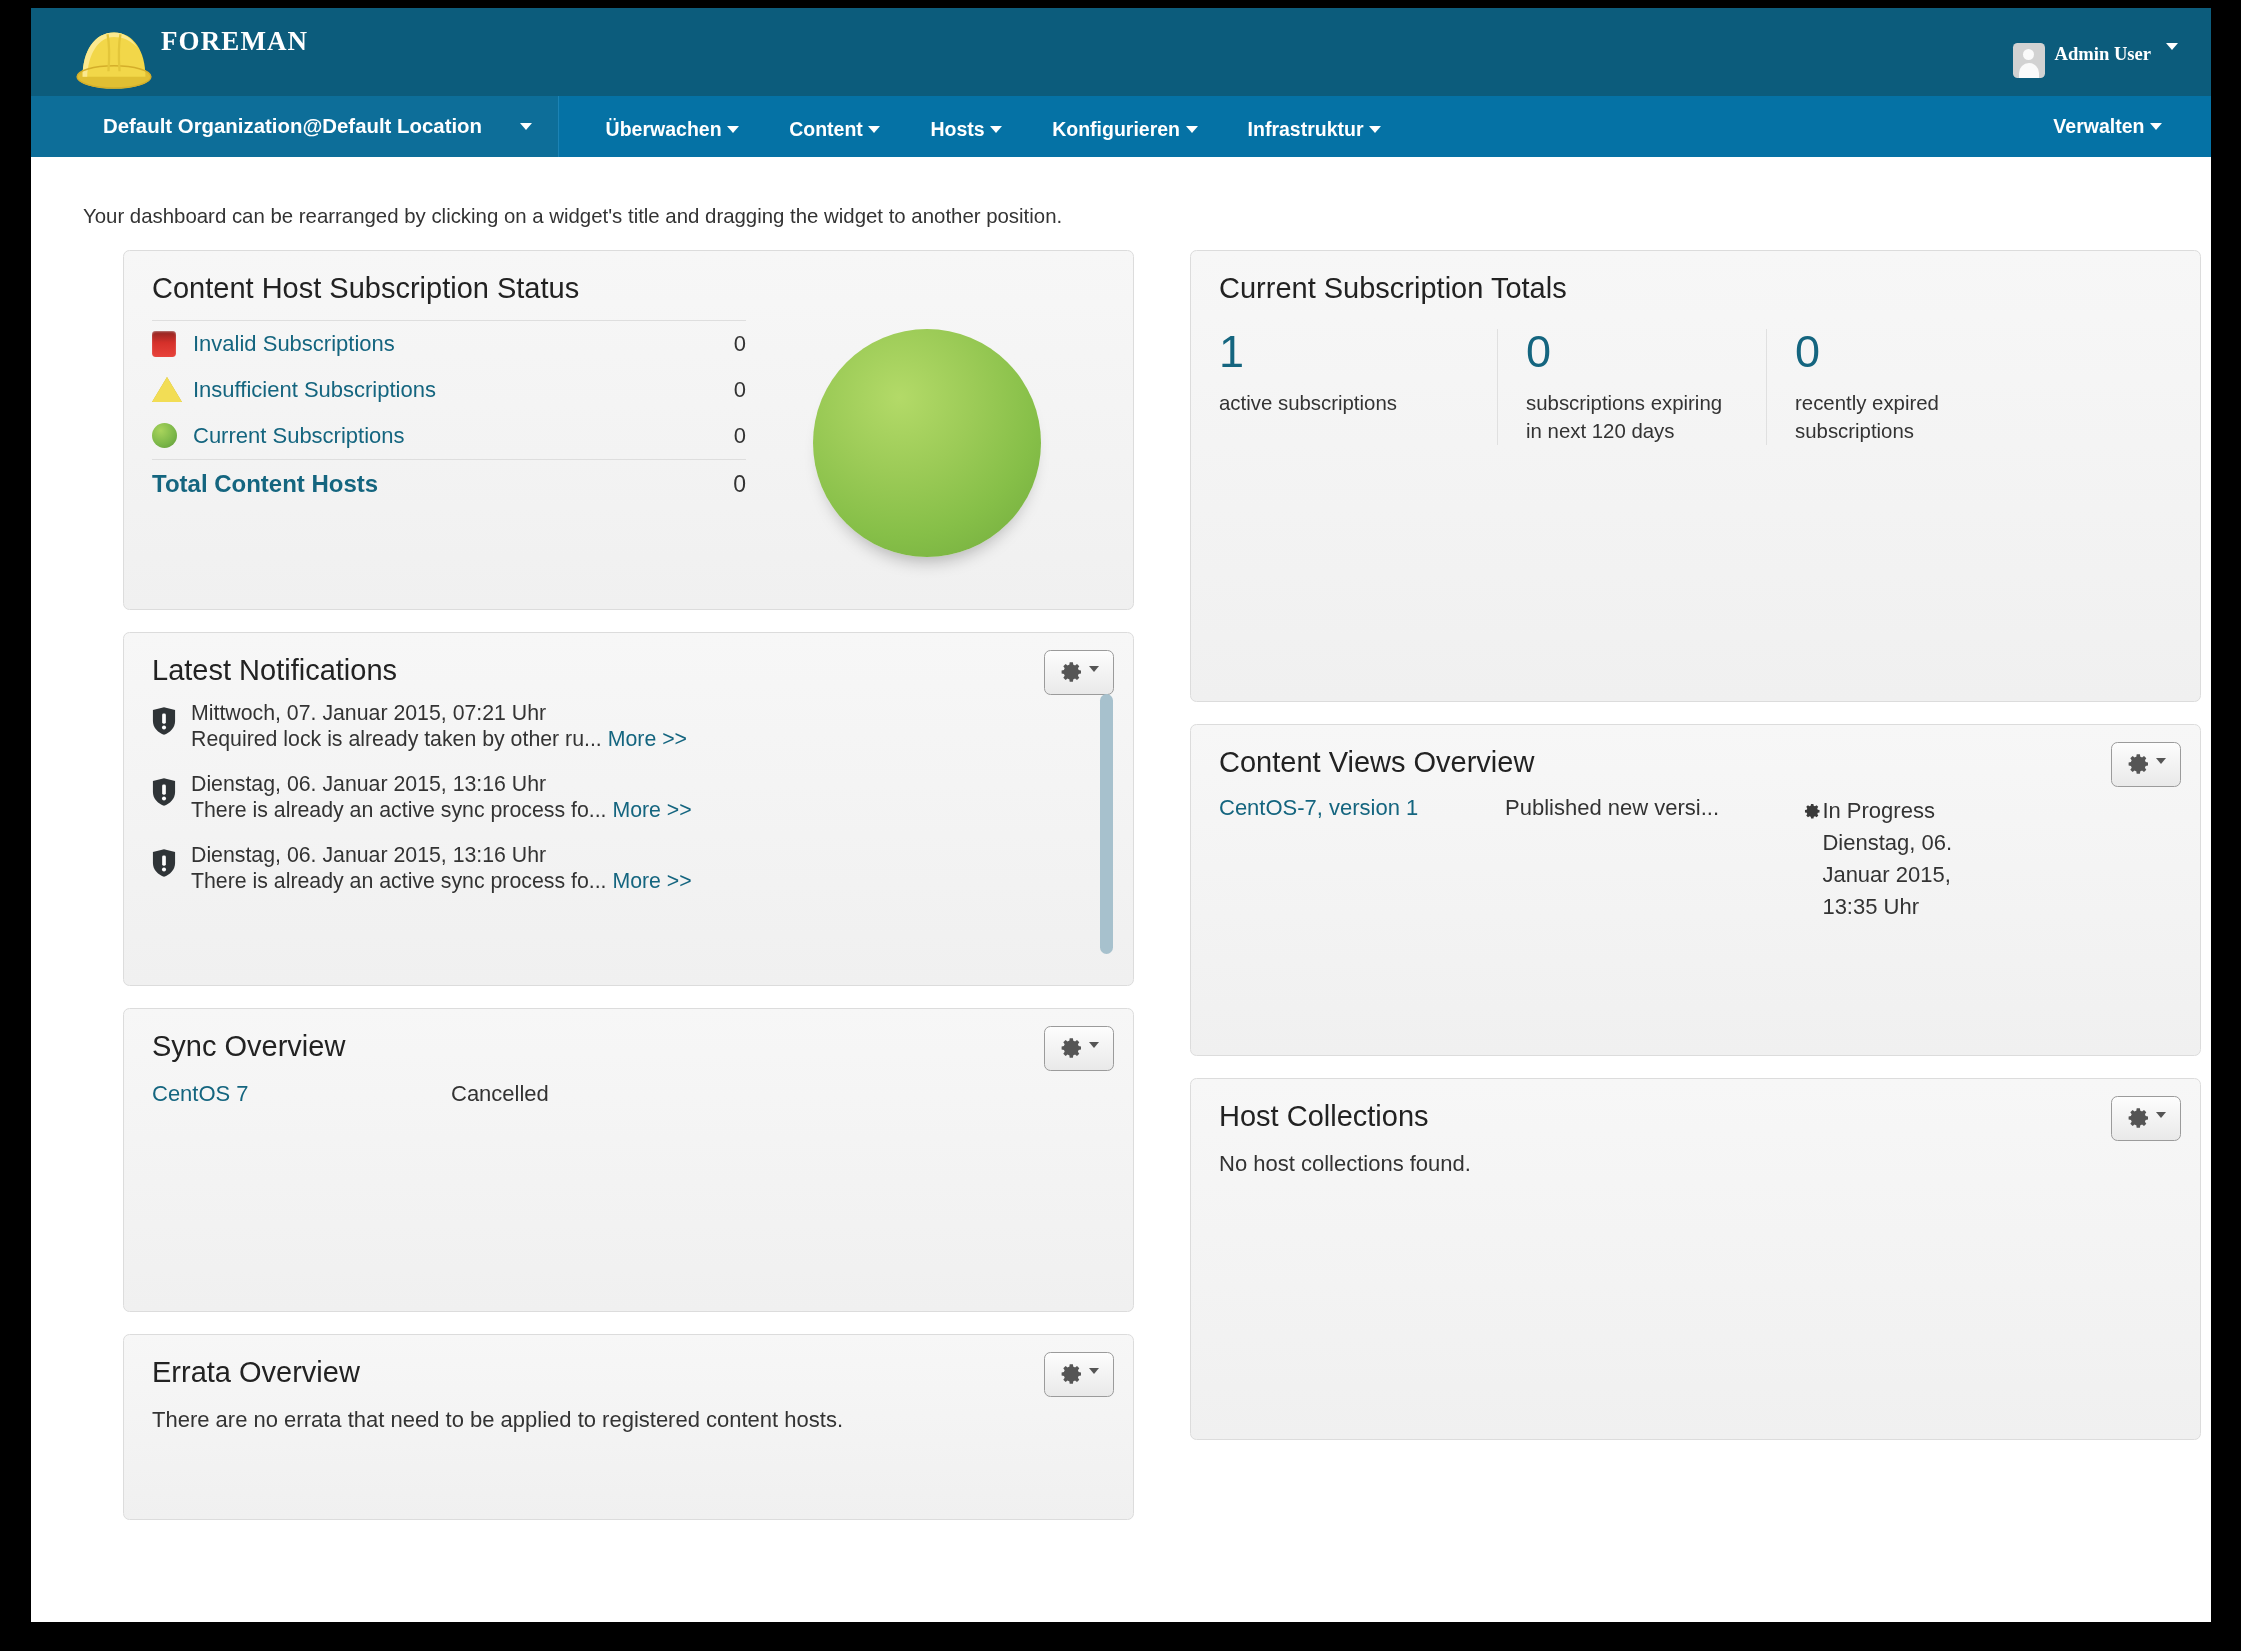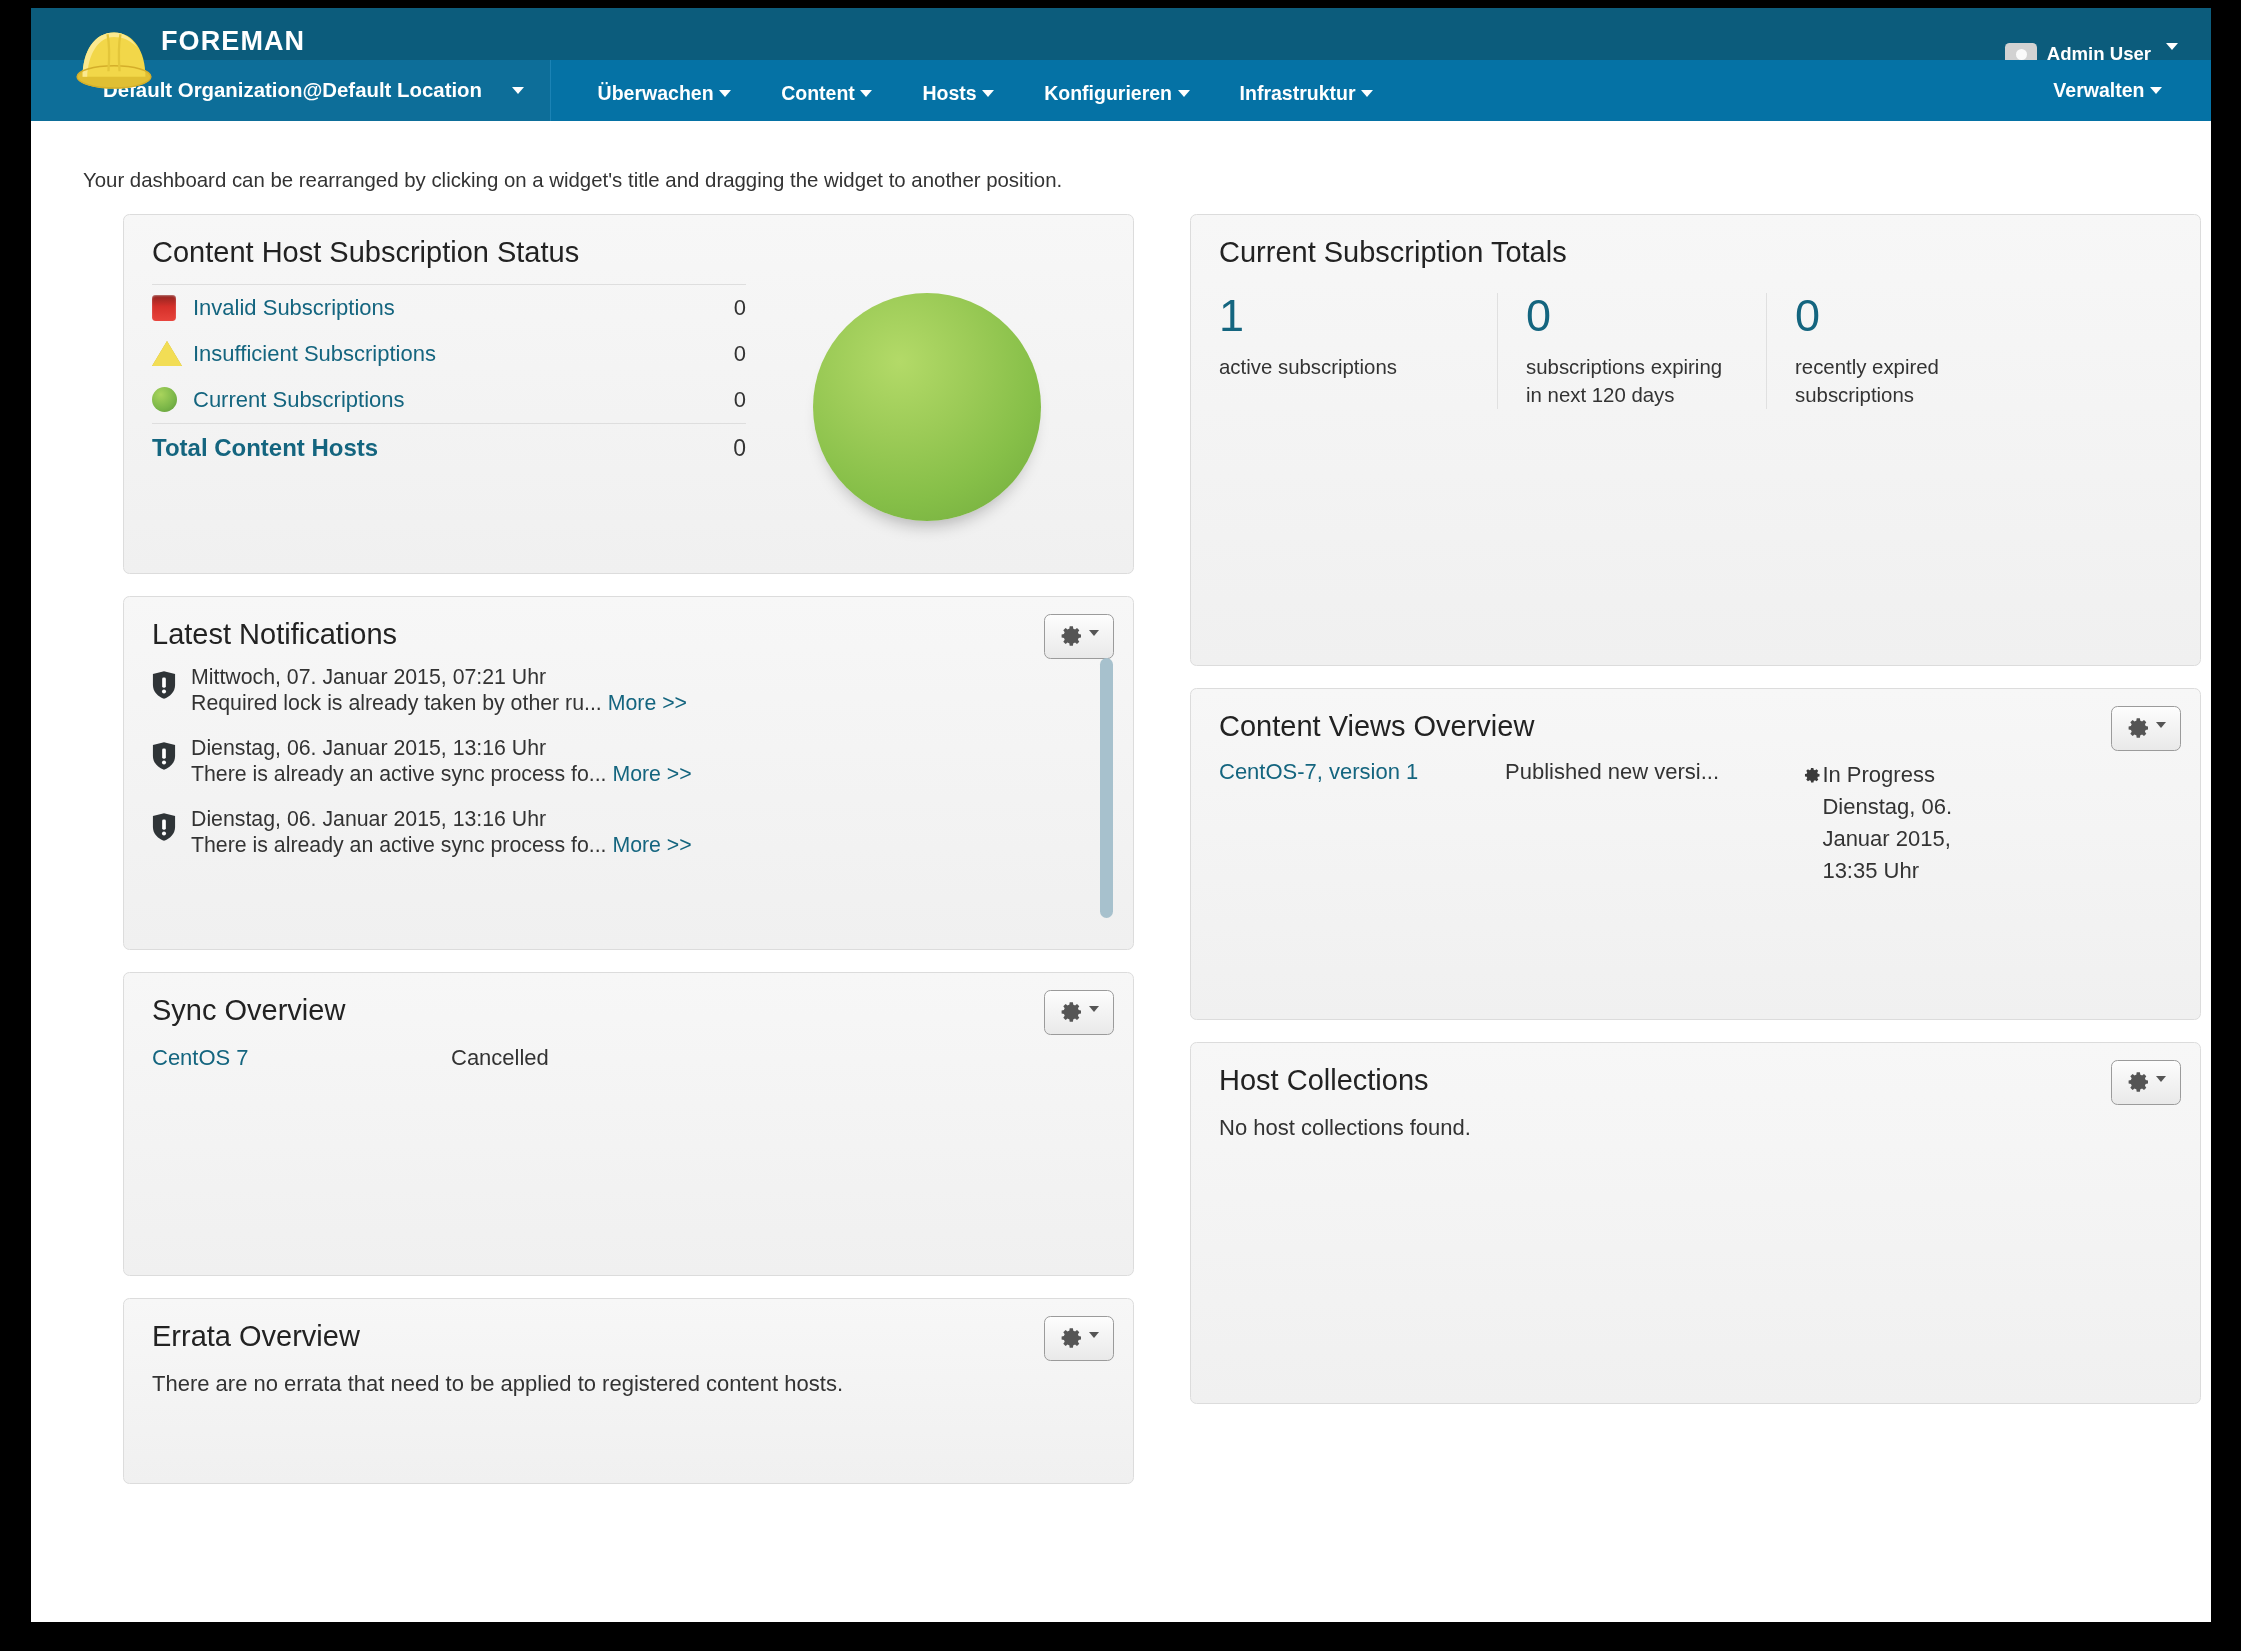--- a/index.html
+++ b/index.html
@@ -13,24 +13,25 @@
     position: absolute;
     left: 31px; top: 8.3px;
     width: 2180px; height: 1614px;
     background: #ffffff;
     overflow: hidden;
   }
 
   
   #topbar {
     position: relative;
-    height: 52px;
+    height: 88px;
     background: #0c5c7c;
     display: flex;
     align-items: center;
+    font-family: Liberation Serif, serif;
   }
   #logo-wrap {
     position: absolute;
     left: 43px; top: 5.6px;
     width: 80px; height: 85px;
     z-index: 30;
   }
   .hat-svg { display:block; width:80px; height:85px; }
   #brand-title {
     position: absolute; left: 130px; top: 17.6px;
@@ -59,21 +60,21 @@
     border-left: 6.5px solid transparent; border-right: 6.5px solid transparent;
     border-top: 7.4px solid #ffffff; margin-left: 5.6px; vertical-align: middle;
   }
 
   
   #navbar {
     height: 61px; background: #0572a5;
     display: flex; align-items: stretch; position: relative;
   }
   #org-switcher {
-    display: flex; align-items: center; gap: 24px;
+    display: flex; align-items: center; gap: 32px;
     padding: 0 26px 0 72px;
     background: #0d6e99;
     color: #fff; font-size: 20.4px; font-weight: bold;
     border-right: 1.9px solid #1b83b5;
     cursor: pointer;
   }
   #nav-items { display:flex; align-items:center; gap: 0; padding-left: 22px; margin-top: 6px; }
   .nav-item {
     color: #ffffff; font-size: 19.5px; font-weight: bold;
     padding: 0 25px; display: flex; align-items: center; height: 61px;

